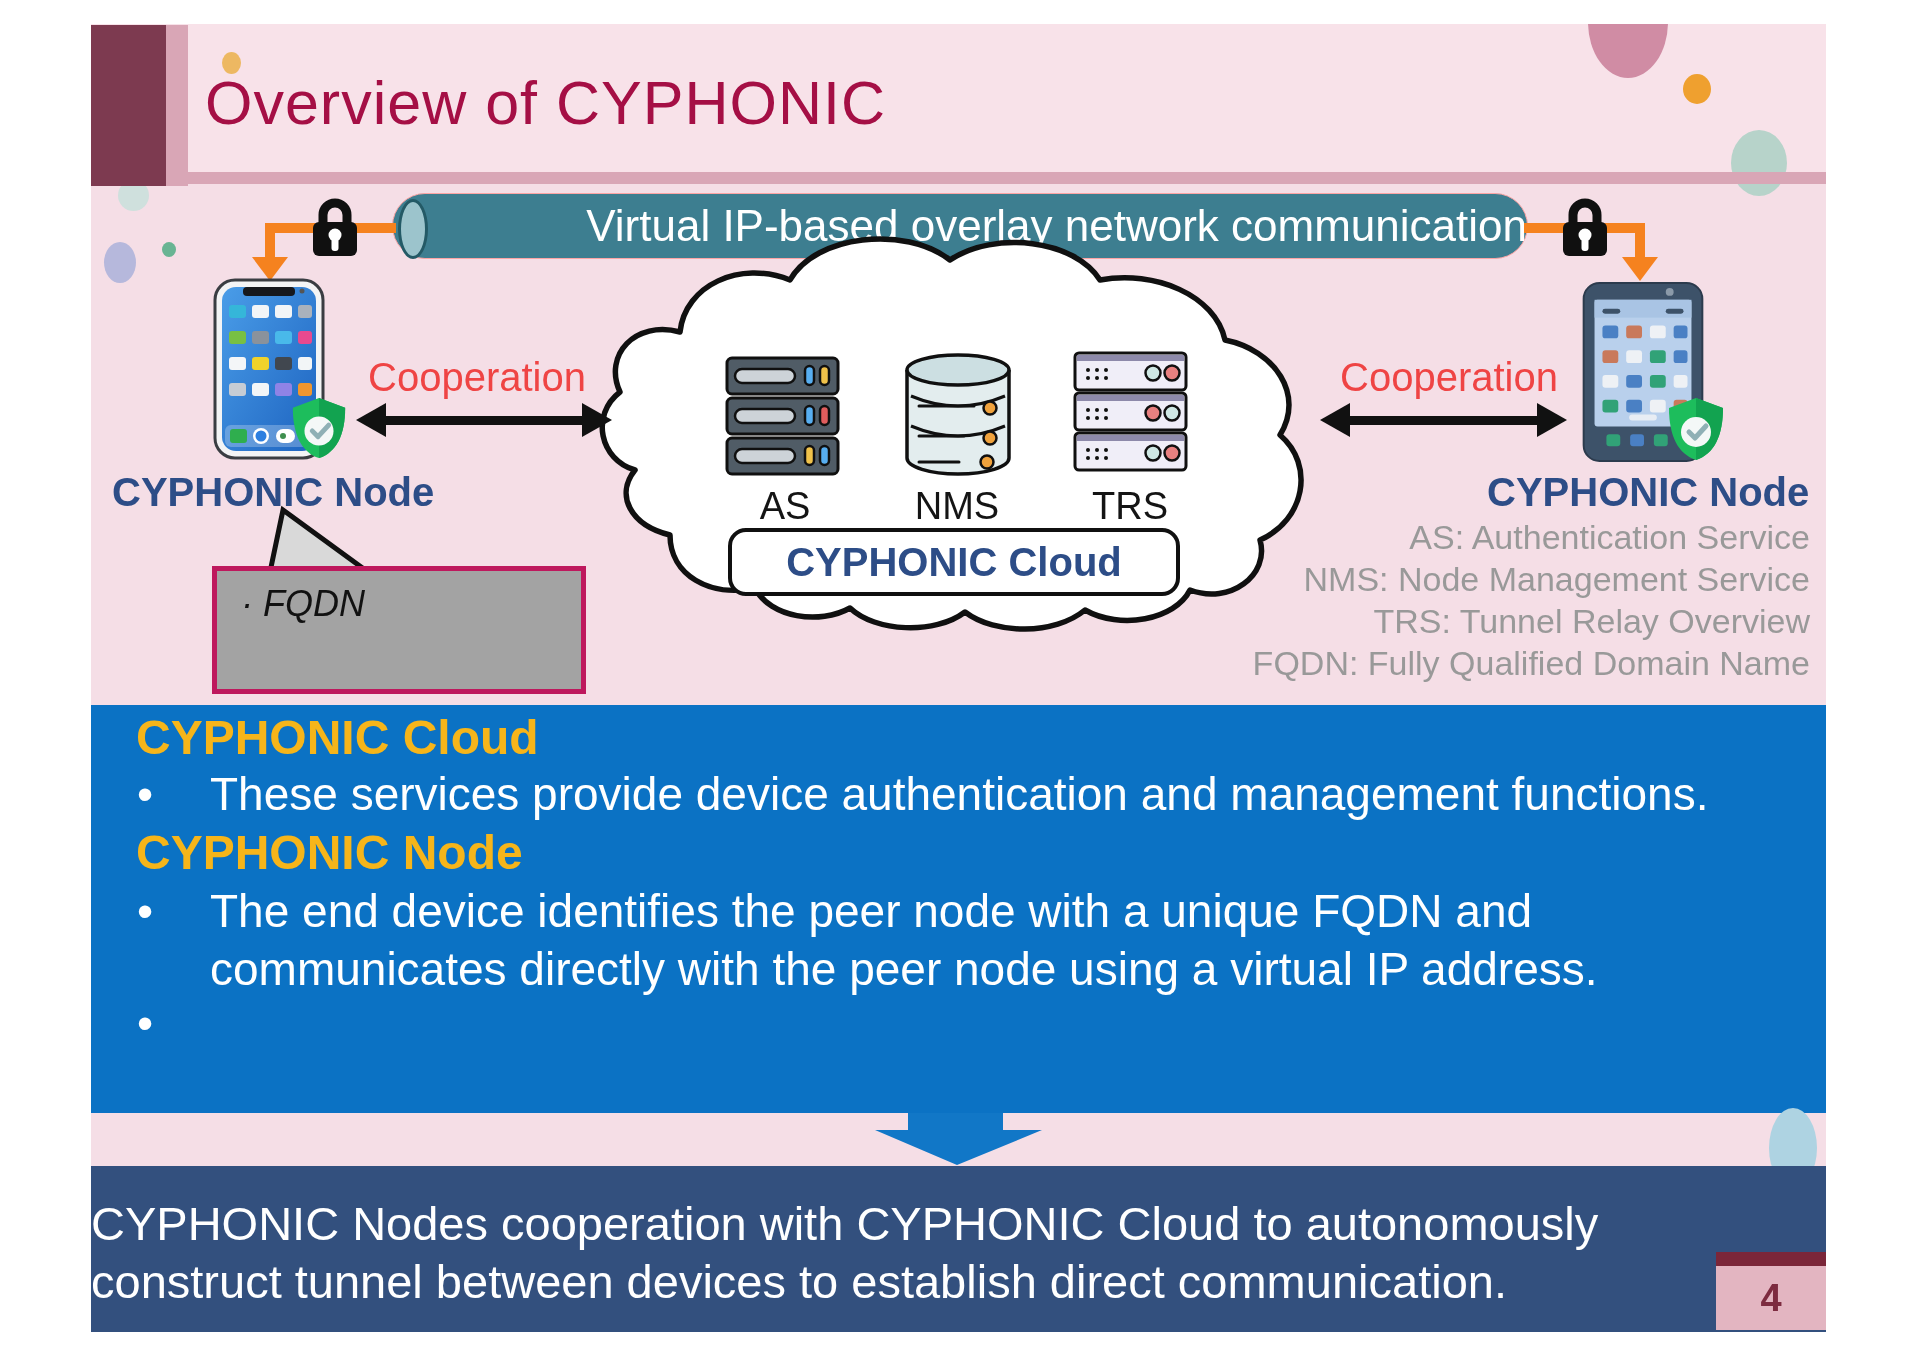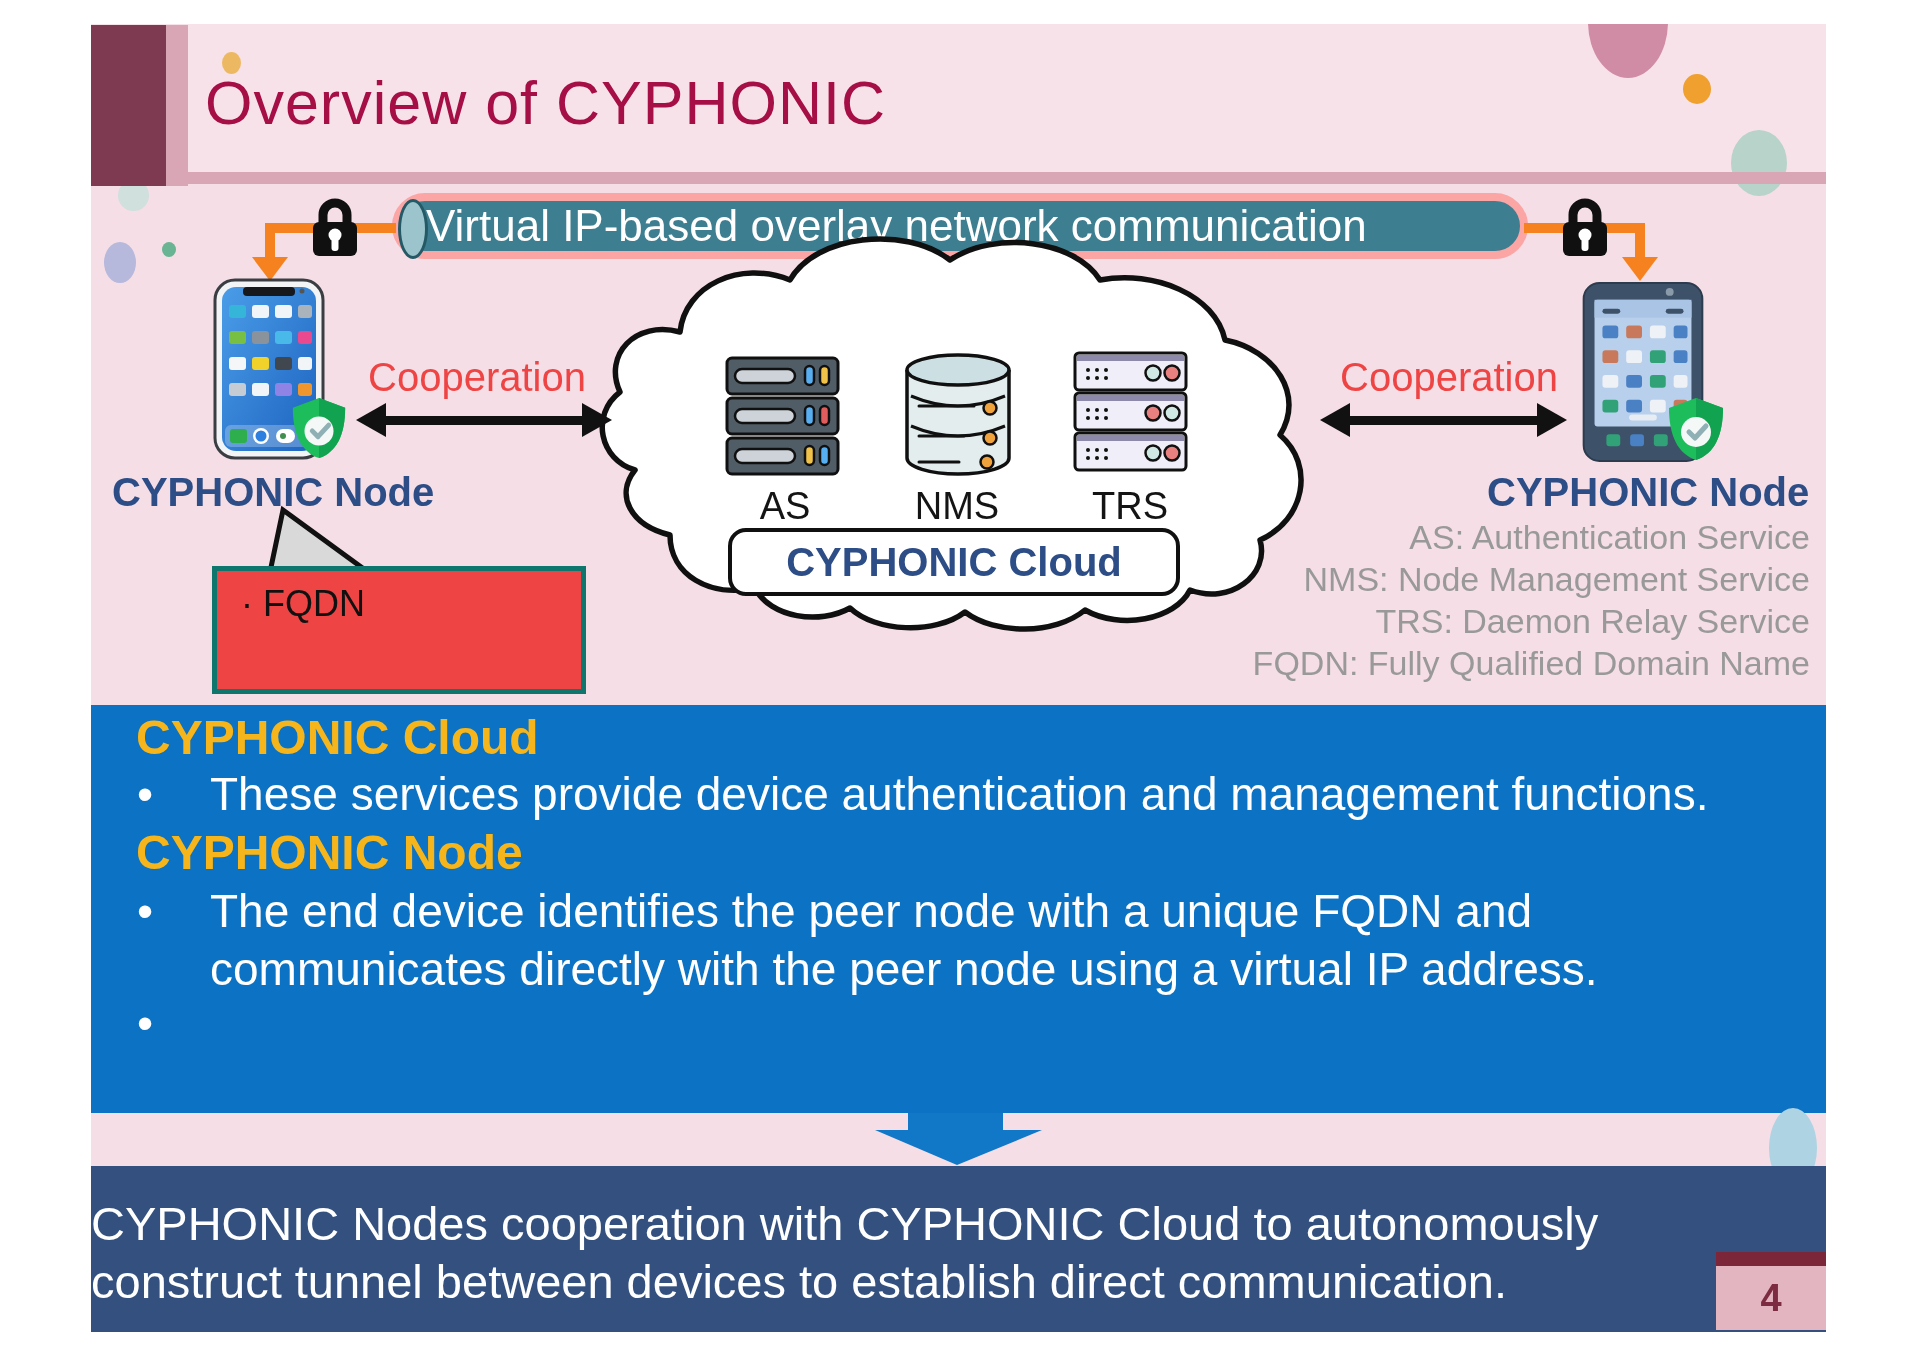--- a/index.html
+++ b/index.html
@@ -6,34 +6,34 @@
   body{width:1920px;height:1358px;position:relative;font-family:"Liberation Sans",sans-serif;-webkit-font-smoothing:antialiased;}
   .abs{position:absolute;}
   #slide{position:absolute;left:91px;top:24px;width:1735px;height:1308px;overflow:hidden;background:#ffffff;}
   .band{left:0;top:0;width:1735px;height:148px;background:#f8e2e9;}
   .body-pink{left:0;top:148px;width:1735px;height:533px;background:#f5dee6;}
   .gap-pink{left:0;top:1089px;width:1735px;height:53px;background:#f5dee6;}
   .rose-line{left:0;top:148px;width:1735px;height:12px;background:#d9a6b6;}
   .maroon-block{left:0;top:1px;width:75px;height:161px;background:#7d3a50;}
   .rose-strip{left:75px;top:1px;width:22px;height:161px;background:#d9a6b6;}
   .title{left:114px;top:44px;font-size:61px;color:#a50f45;letter-spacing:1px;white-space:nowrap;}
-  .tube{left:301px;top:169px;width:1136px;height:66px;background:#3d7e90;border:8px solid #fca5a5;border-radius:34px;box-sizing:border-box;display:flex;align-items:center;justify-content:flex-start;}
+  .tube{left:301px;top:169px;width:1136px;height:66px;background:#3d7e90;border:1px solid #fca5a5;border-radius:34px;box-sizing:border-box;display:flex;align-items:center;justify-content:flex-end;}
   .tube-cap{left:307px;top:175px;width:24px;height:54px;background:#9cc4cc;border:3px solid #245a66;border-radius:50%;}
   .tube-text{color:#ffffff;font-size:44px;white-space:nowrap;padding-left:26px;}
   .node-label{font-size:40px;font-weight:bold;color:#2d4d87;text-align:center;white-space:nowrap;}
   .coop-text{font-size:40px;color:#ef4444;text-align:center;white-space:nowrap;width:220px;}
   .dbl-arrow{height:34px;}
   .dbl-arrow .line{position:absolute;left:26px;right:26px;top:13px;height:9px;background:#111;}
   .dbl-arrow .tri-l{position:absolute;left:0;top:0;width:0;height:0;border-top:17px solid transparent;border-bottom:17px solid transparent;border-right:30px solid #111;}
   .dbl-arrow .tri-r{position:absolute;right:0;top:0;width:0;height:0;border-top:17px solid transparent;border-bottom:17px solid transparent;border-left:30px solid #111;}
   .srv-label{font-size:38px;color:#141414;text-align:center;width:100px;}
   .cloud-box{left:637px;top:504px;width:452px;height:68px;background:#ffffff;border:4px solid #101010;border-radius:18px;box-sizing:border-box;display:flex;align-items:center;justify-content:center;}
   .cloud-box span{font-size:40px;font-weight:bold;color:#2d4d87;white-space:nowrap;}
   .legend{left:1050px;top:492px;width:669px;text-align:right;color:#999999;font-size:34px;line-height:42px;}
-  .callout-rect{left:121px;top:542px;width:374px;height:128px;background:#ef4444;border:5px solid #0f766e;box-sizing:border-box;}
+  .callout-rect{left:121px;top:542px;width:374px;height:128px;background:#a3a3a3;border:5px solid #be185d;box-sizing:border-box;font-style:italic;}
   .callout-row{position:absolute;left:24px;font-size:36px;color:#111;white-space:nowrap;}
   .orange-line{background:#f5821f;}
   .orange-head{width:0;height:0;border-left:18px solid transparent;border-right:18px solid transparent;border-top:24px solid #f5821f;}
   .info-box{left:0;top:681px;width:1735px;height:408px;background:#0b72c4;}
   .info-box .h{position:absolute;left:45px;font-size:48px;font-weight:bold;color:#f6b51a;white-space:nowrap;}
   .info-box .dot{position:absolute;left:46px;font-size:46px;color:#fff;}
   .info-box .t{position:absolute;left:119px;font-size:46px;color:#fff;white-space:nowrap;}
   .concl{left:0;top:1142px;width:1735px;height:166px;background:#33507e;}
   .concl .t{position:absolute;left:0;width:1735px;text-align:left;font-size:47px;color:#fff;white-space:nowrap;}
   .pg-strip{left:1625px;top:1228px;width:110px;height:14px;background:#7b2639;}
@@ -264,21 +264,21 @@
     <path d="M32 3 L59 13 C59 41 50 59 32 65 C14 59 5 41 5 13 Z" fill="#1dbd5c"></path>
     <path d="M32 3 L59 13 C59 41 50 59 32 65 Z" fill="#12a350"></path>
     <circle cx="32" cy="37" r="15" fill="#f4f8f7"></circle>
     <path d="M25 37 l6 6 l11 -12" fill="none" stroke="#8fb0b5" stroke-width="5" stroke-linecap="round" stroke-linejoin="round"></path>
   </svg>
   <div class="abs node-label" style="left:1396px;top:446px;width:320px;">CYPHONIC Node</div>
 
   <div class="abs legend">
     <div>AS: Authentication Service</div>
     <div>NMS: Node Management Service</div>
-    <div>TRS: Daemon Relay Service</div>
+    <div>TRS: Tunnel Relay Overview</div>
     <div>FQDN: Fully Qualified Domain Name</div>
   </div>
 
   <svg class="abs" style="left:170px;top:478px;" width="130" height="72" viewBox="0 0 130 72">
     <polygon points="22,8 9,70 107,70" fill="#d9d9d9" stroke="#111" stroke-width="5"></polygon>
   </svg>
   <div class="abs callout-rect">
     <div class="callout-row" style="top:12px;">
       <span>·</span>
       <span>FQDN</span>

